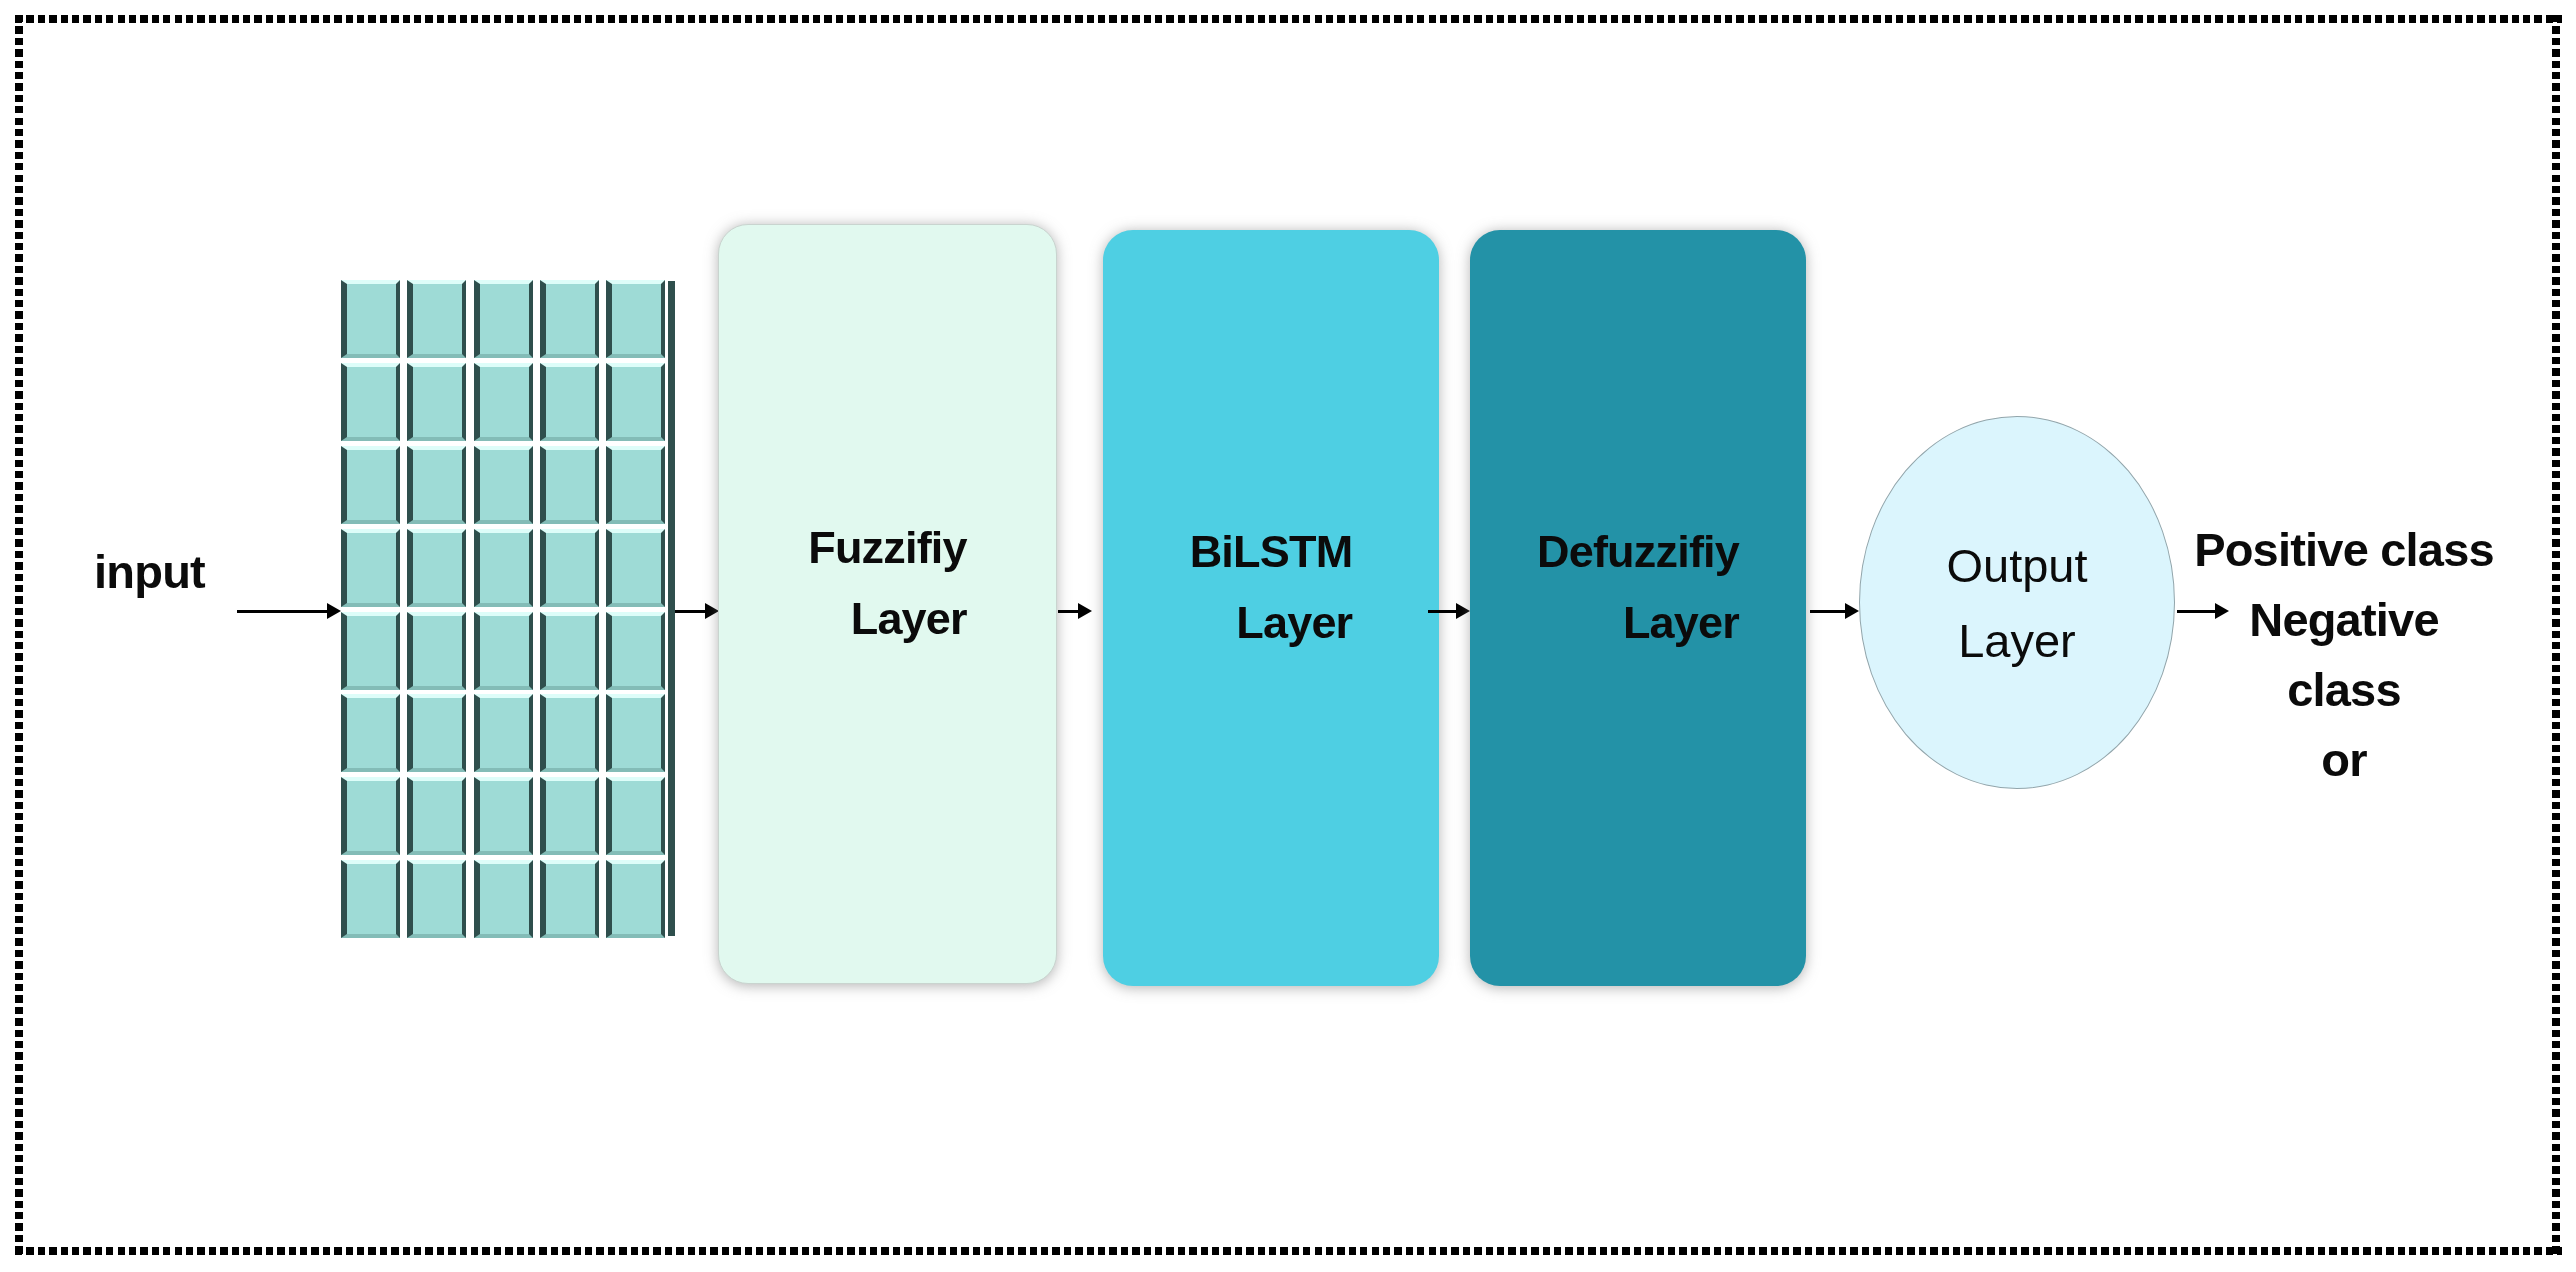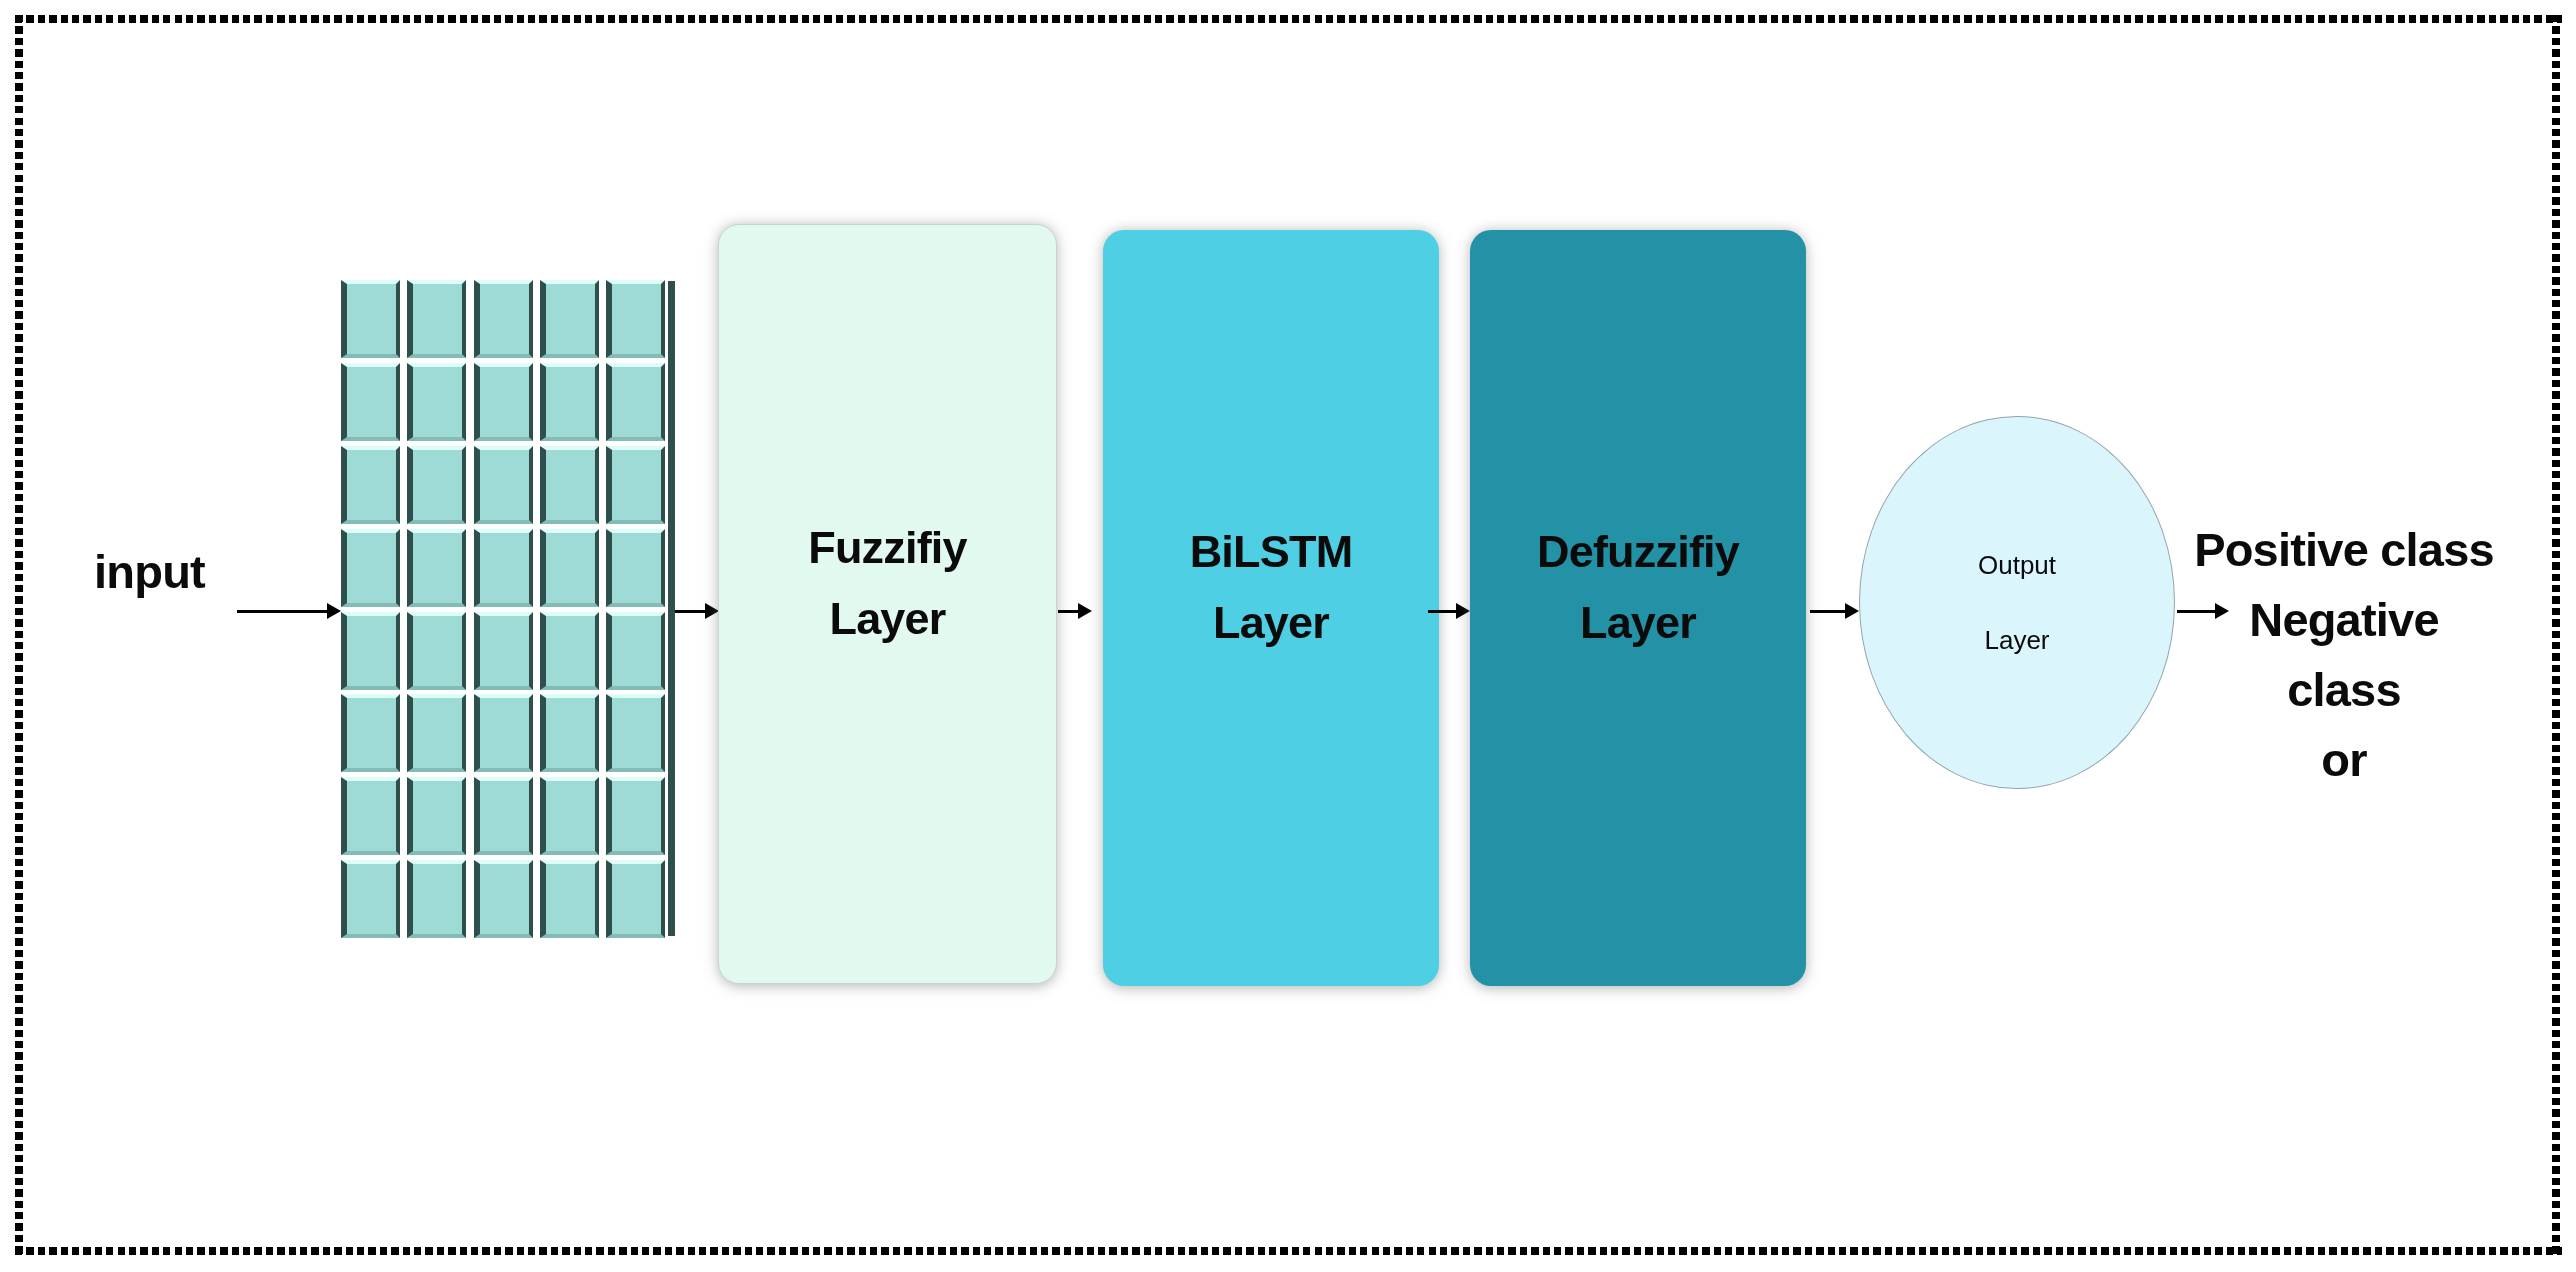--- a/index.html
+++ b/index.html
@@ -65,42 +65,42 @@
     border-bottom: 4px solid #83bcb7;
   }
   .grid-end-bar {
     position: absolute; left: 668px; top: 281px; width: 6.5px; height: 655px;
     background: #2f4f4d;
   }
 
   
   .box {
     position: absolute;
-    border-radius: 21px;
+    border-radius: 30px;
     display: flex; align-items: center; justify-content: center;
-    text-align: center;
+    text-align: right;
     box-shadow: 0 1.6px 13px rgba(110,110,110,0.5);
   }
   .box .label {
     font-size: 45px; font-weight: bold; line-height: 71px;
     transform: translateY(-21px); letter-spacing: -0.8px;
   }
   .box .label .line { display: block; }
   .box-fuzzify   { left: 718px;  top: 224px; width: 337px; height: 758px; border: 1.6px solid #c9d4cf; }
   .box-bilstm    { left: 1091px; top: 230px; width: 336px; height: 756px; }
   .box-defuzzify { left: 1470px; top: 230px; width: 336px; height: 756px; }
 
   
   .ellipse {
     position: absolute; left: 1859px; top: 416px; width: 316px; height: 373px;
     border-radius: 50%; border: 1.6px solid #92a5ab;
     display: flex; align-items: center; justify-content: center; text-align: center;
     box-sizing: border-box;
   }
-  .ellipse .label { font-size: 26px; font-weight: 400; line-height: 75px; }
+  .ellipse .label { font-size: 47px; font-weight: 400; line-height: 75px; }
   .ellipse .label .line { display: block; }
 
   
   .result {
     position: absolute; left: 2190px; top: 515px; width: 308px;
     text-align: center; font-size: 47px; font-weight: bold; line-height: 70px;
     letter-spacing: -0.8px;
   }
   .result .line { display: block; }
 </style>

